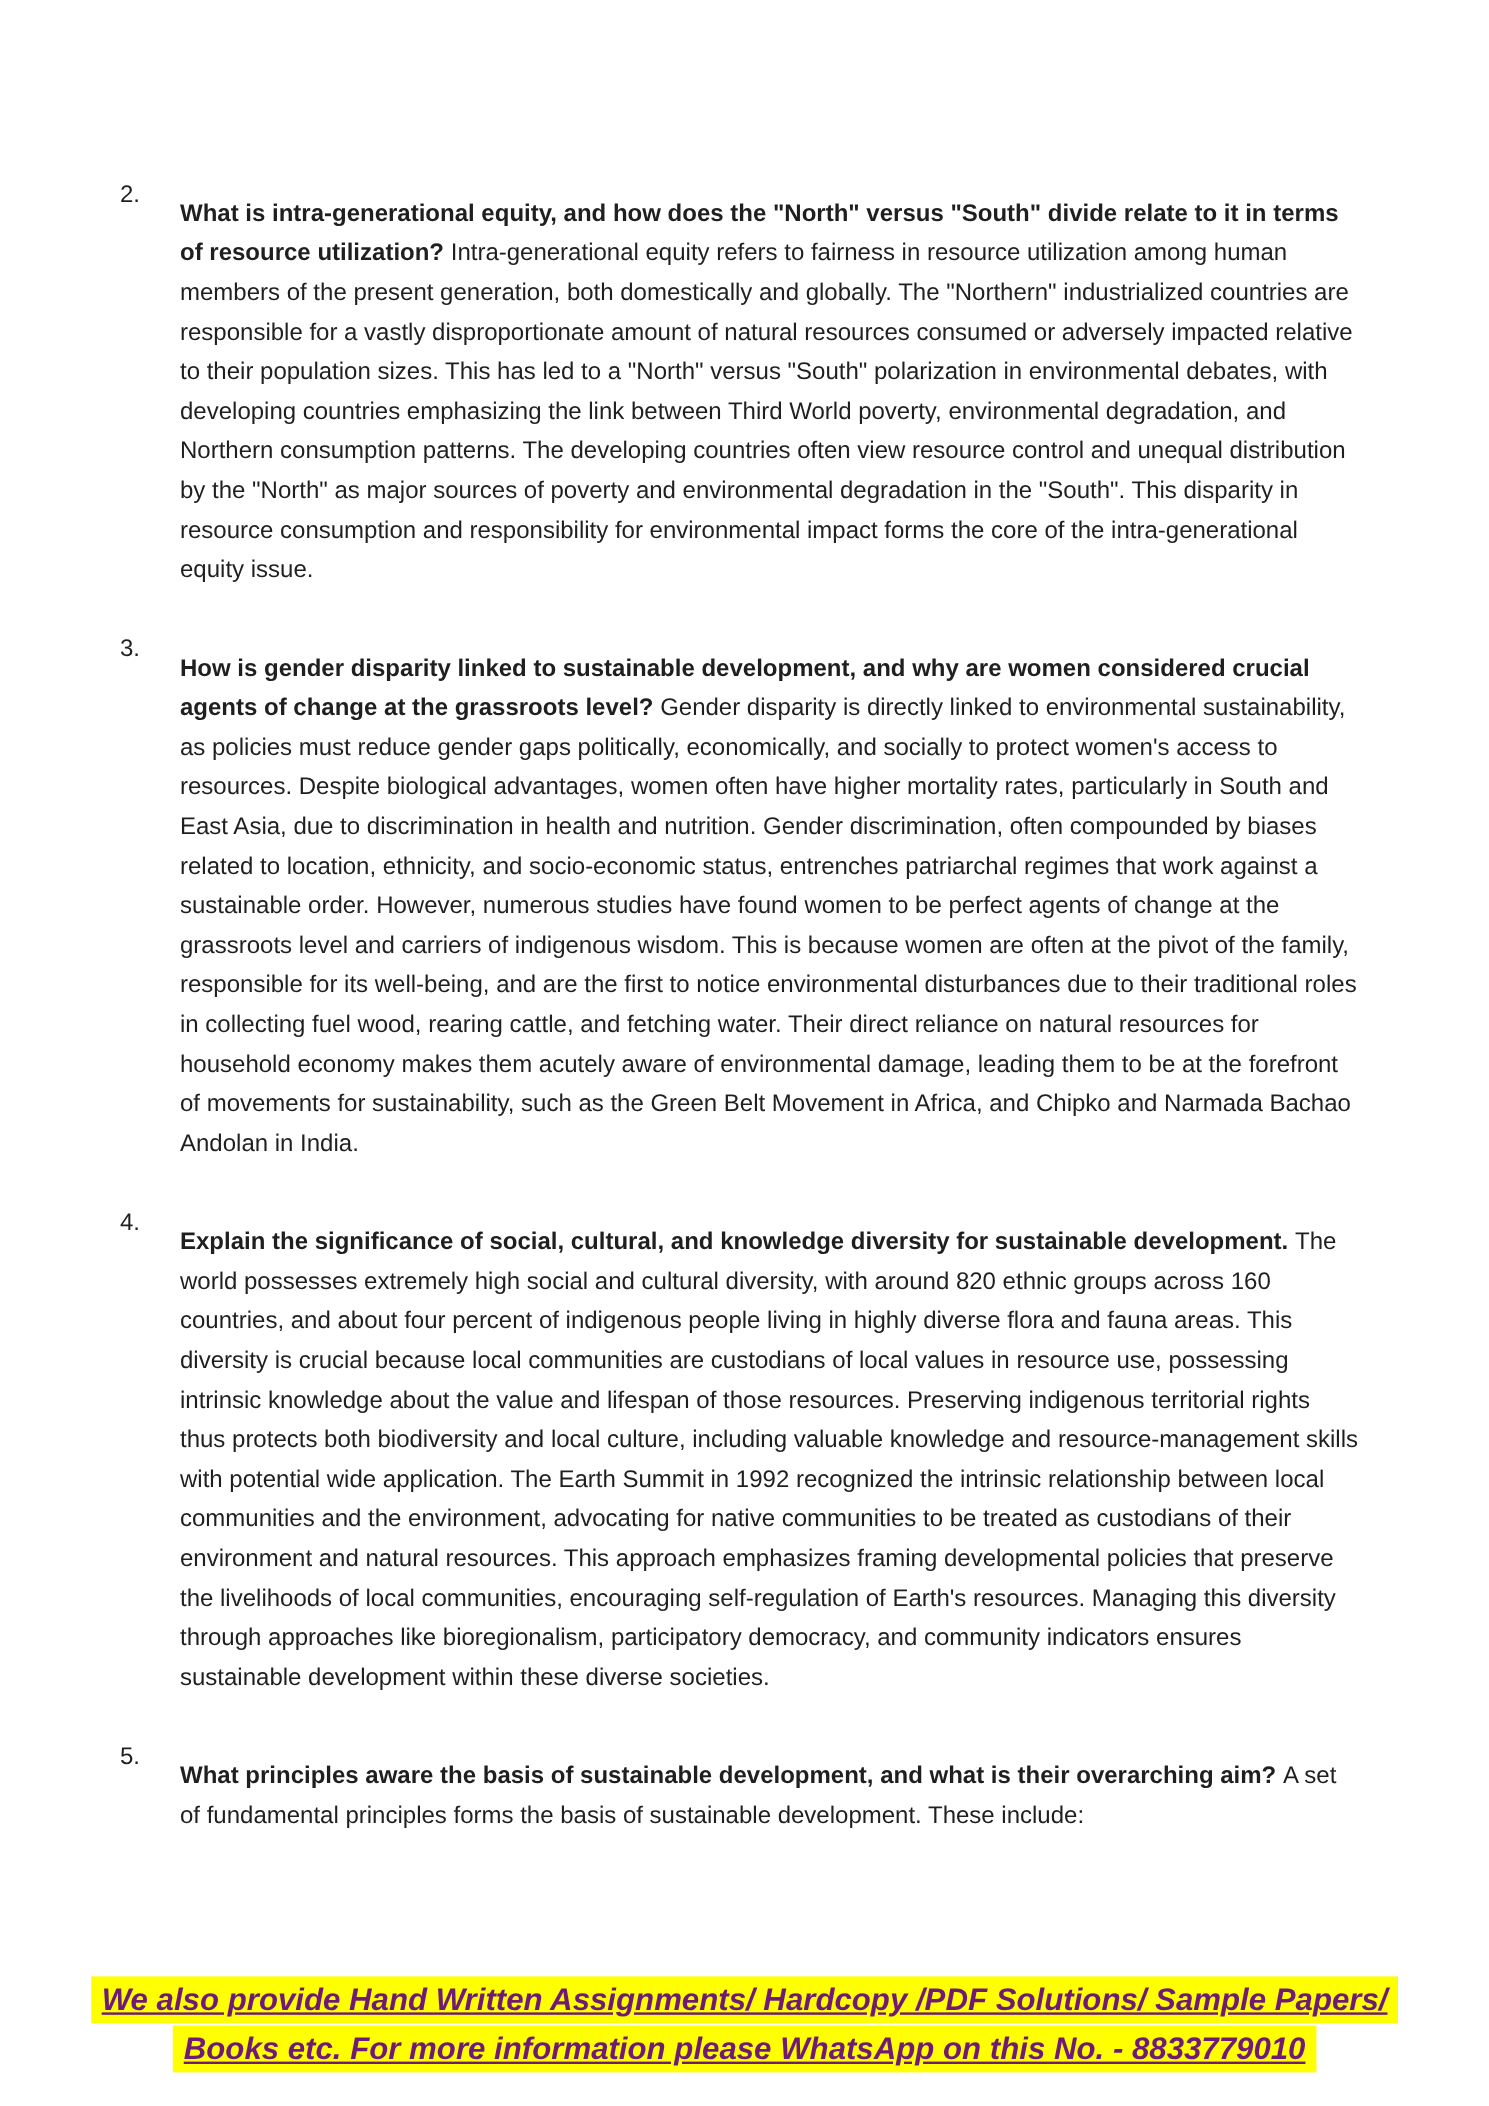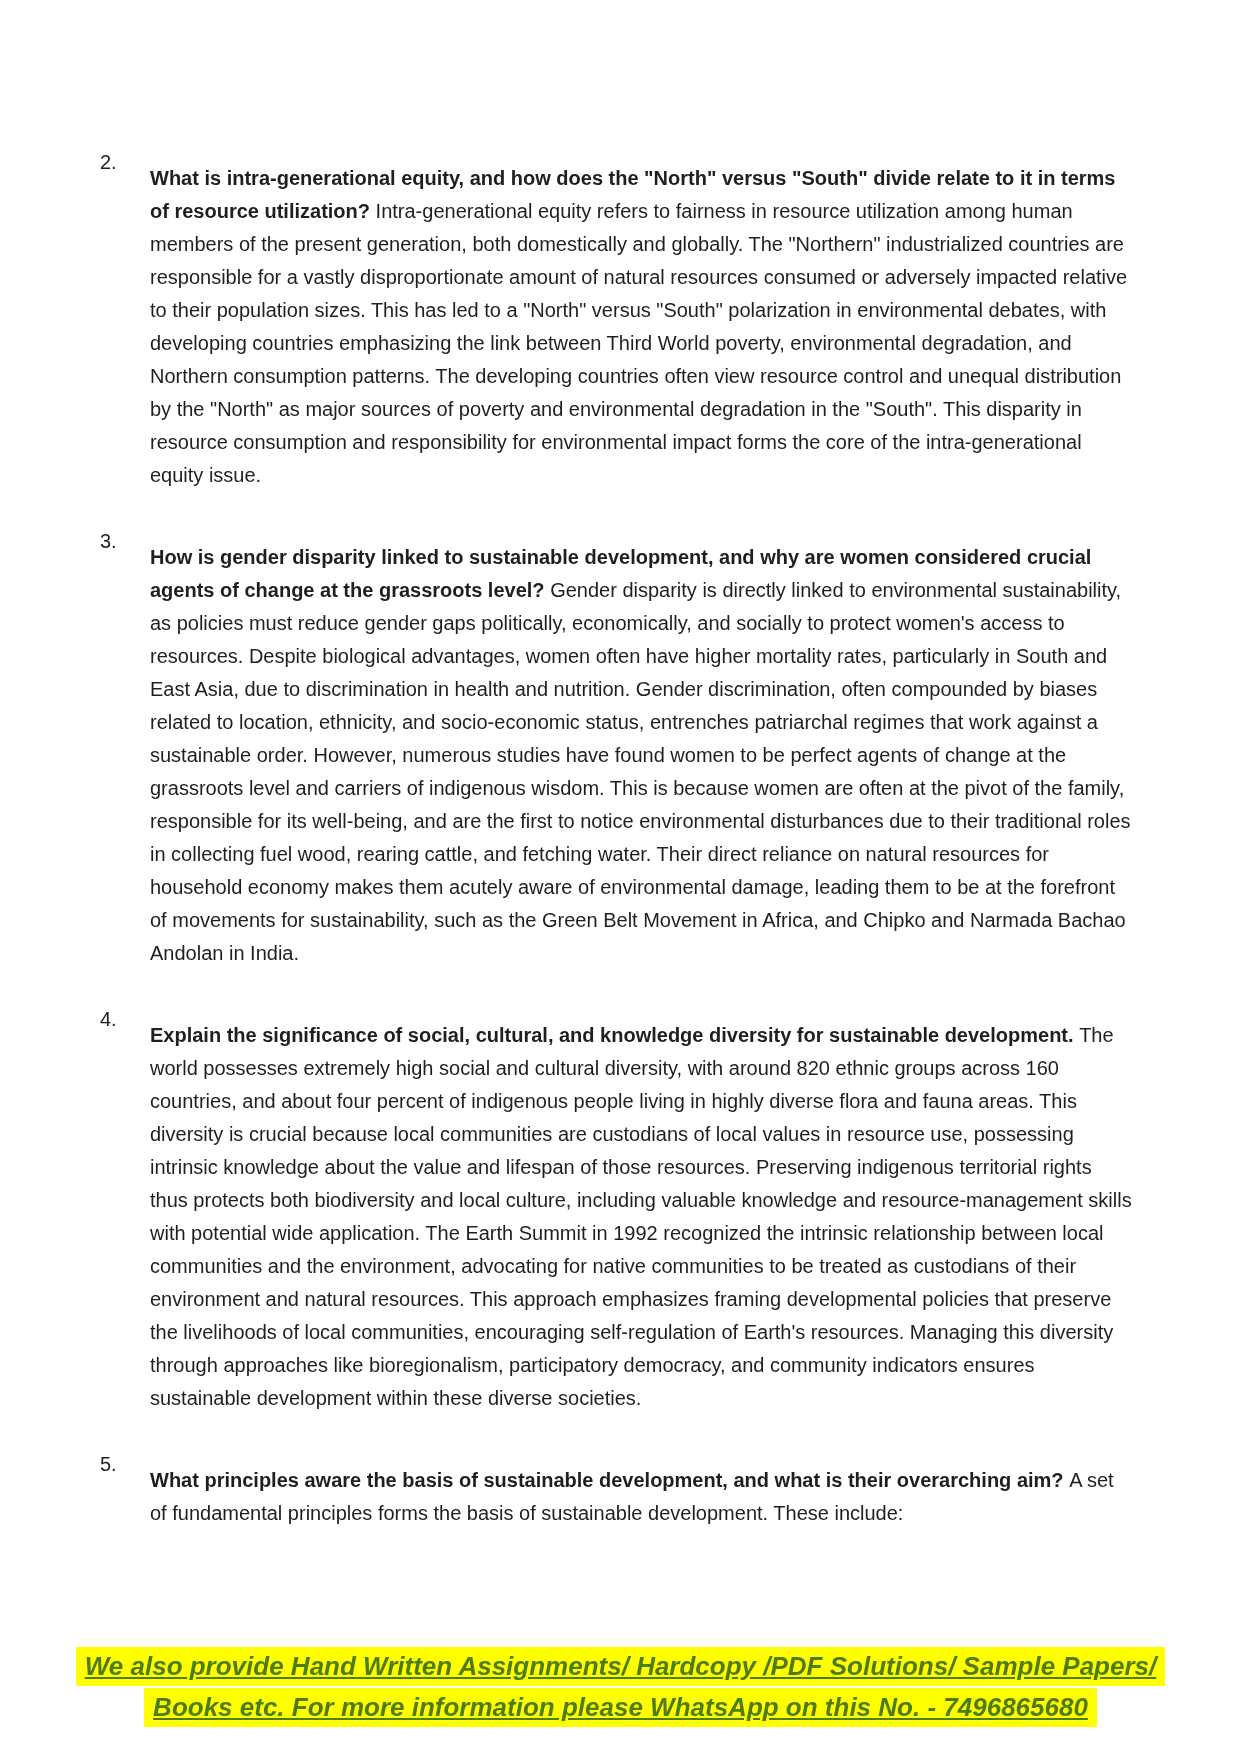--- a/index.html
+++ b/index.html
@@ -43,21 +43,21 @@
     text-align: center;
     font-weight: 700;
     font-style: italic;
     font-size: 26px;
     line-height: 30px;
   }
   .promo-row { margin: 0 0 2px 0; }
   .promo-line {
     display: inline-block;
     background: #ffff00;
-    color: #4d7c0f;
+    color: #701a75;
     text-decoration: underline;
     padding: 4px 9px 5px 9px;
   }
 </style>
 </head>
 <body>
 
 <div class="qa-list">
 
   <div class="qa-item">
@@ -77,14 +77,14 @@
 
   <div class="qa-item">
     <span class="qa-number">5.</span>
     <p class="qa-text"><strong class="qa-question">What principles aware the basis of sustainable development, and what is their overarching aim?</strong><span class="qa-answer">A set of fundamental principles forms the basis of sustainable development. These include:</span></p>
   </div>
 
 </div>
 
 <div class="promo">
   <div class="promo-row"><span class="promo-line">We also provide Hand Written Assignments/ Hardcopy /PDF Solutions/ Sample Papers/</span></div>
-  <div class="promo-row"><span class="promo-line">Books etc. For more information please WhatsApp on this No. - 7496865680</span></div>
+  <div class="promo-row"><span class="promo-line">Books etc. For more information please WhatsApp on this No. - 8833779010</span></div>
 </div>
 
 </body></html>

